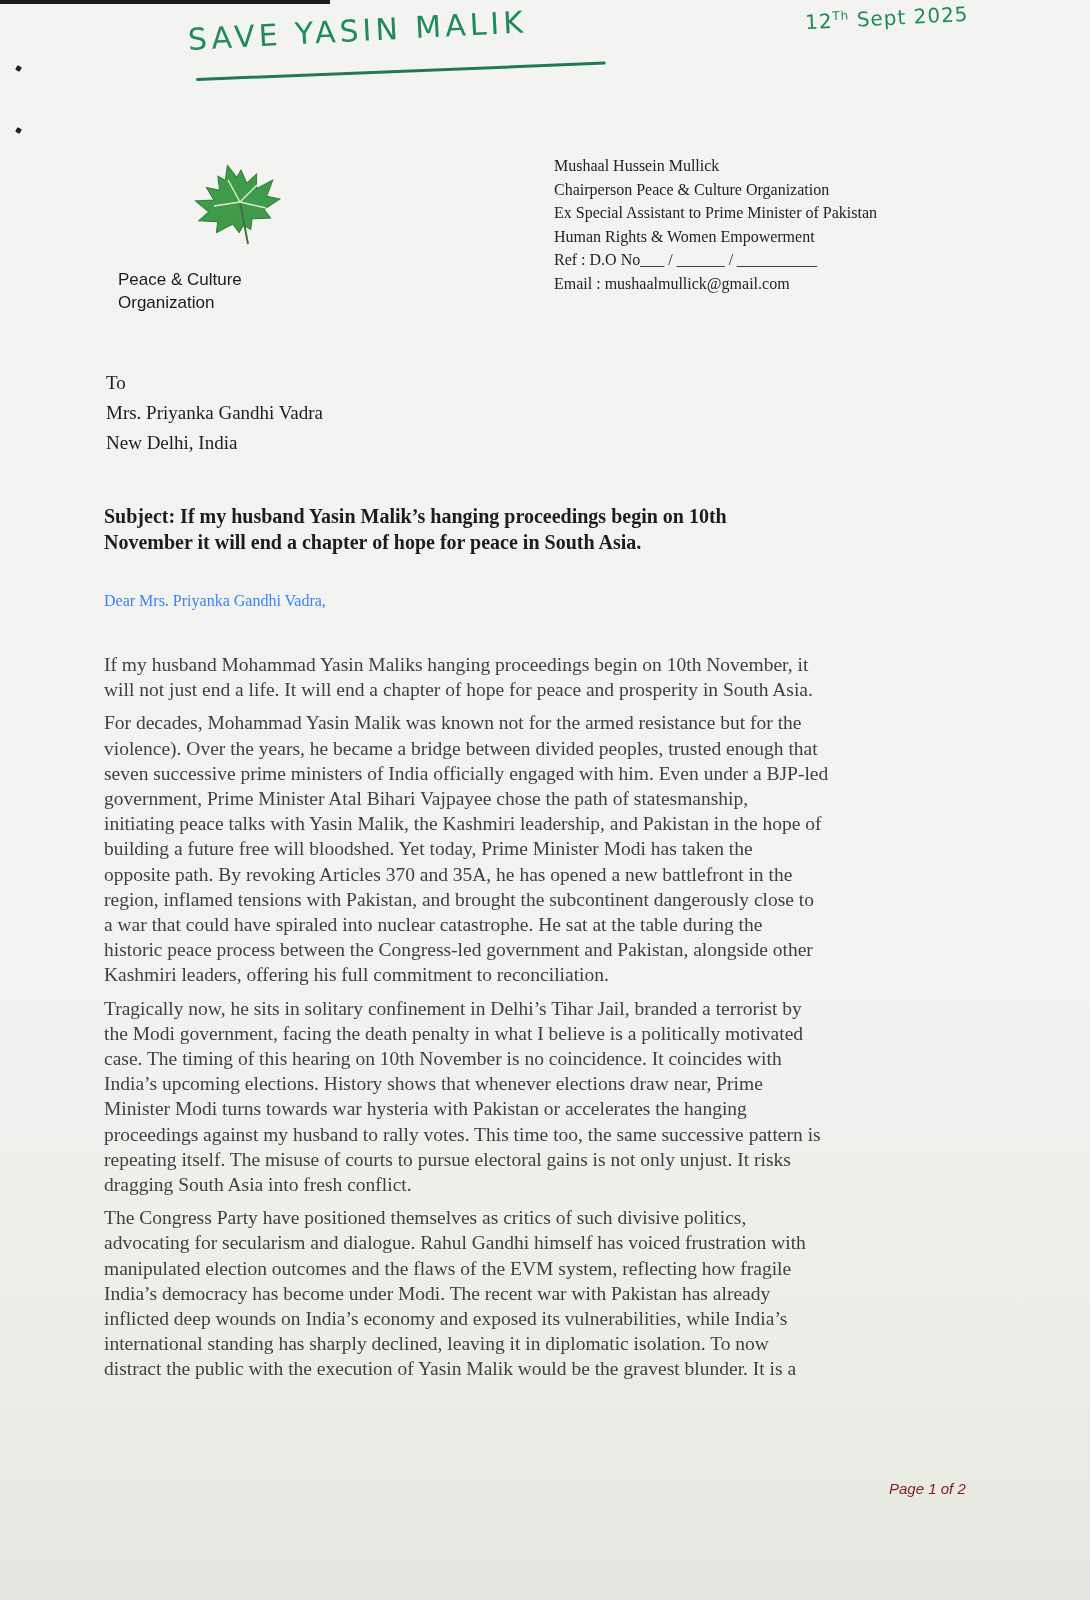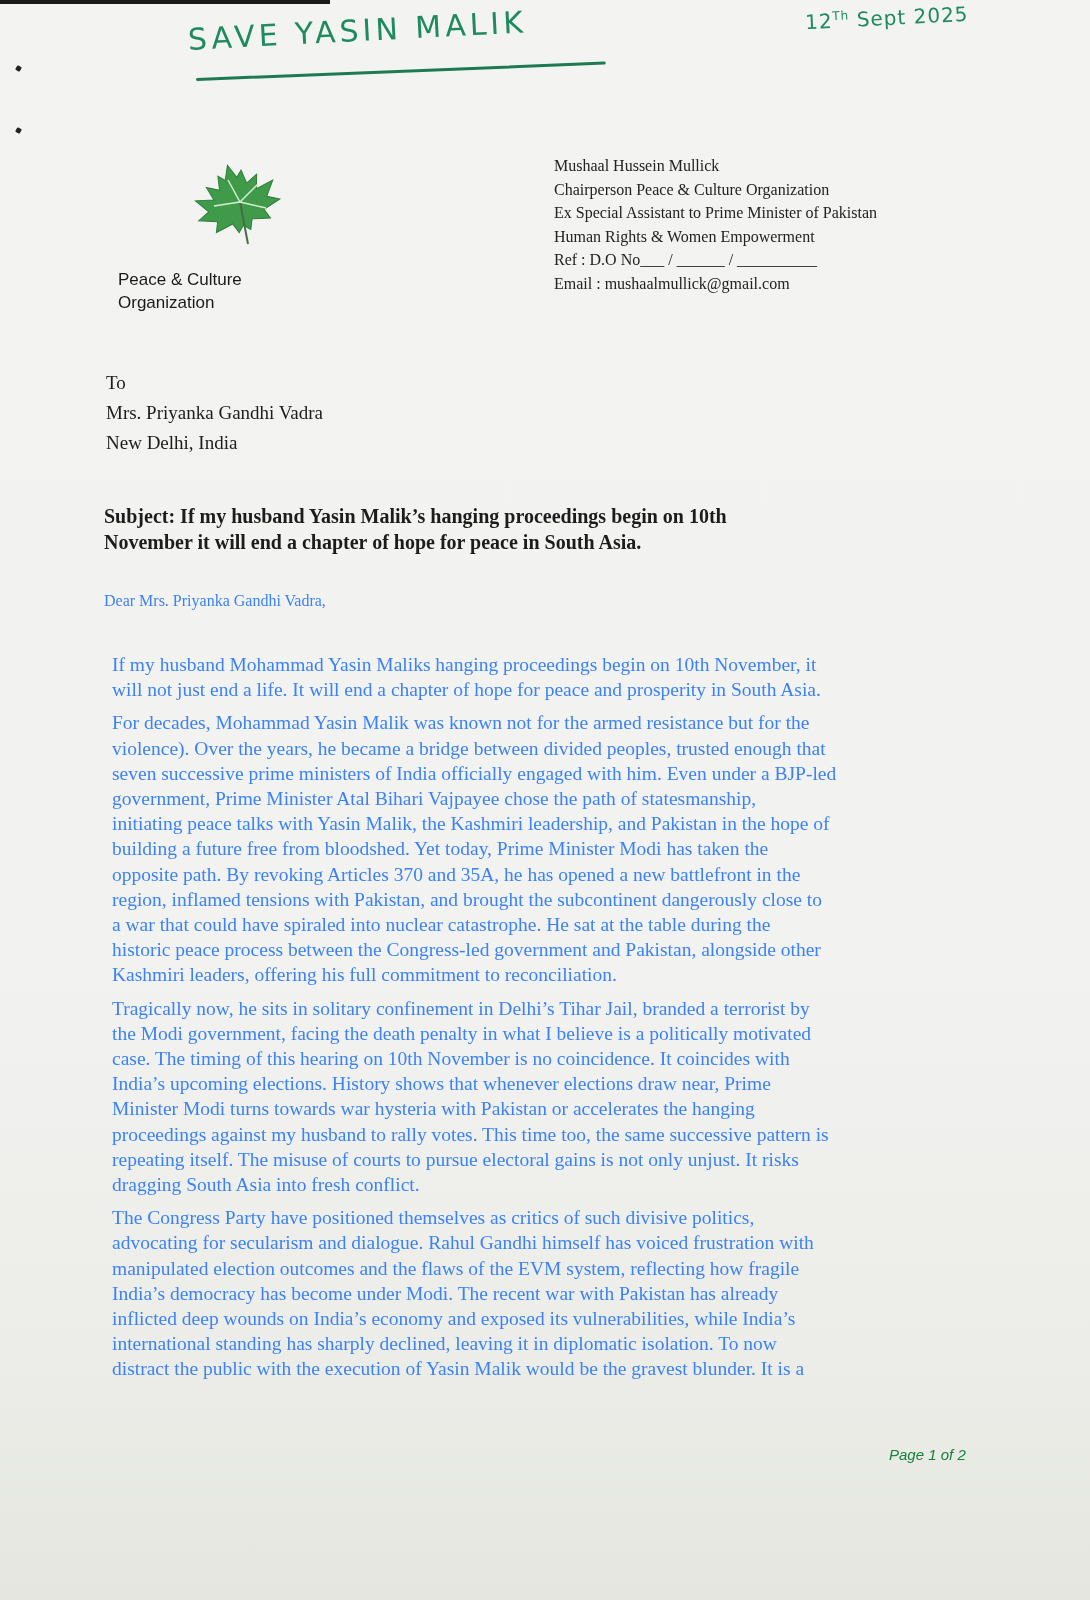--- a/index.html
+++ b/index.html
@@ -26,25 +26,25 @@
   .sender { position: absolute; left: 554px; top: 146px; font-size: 16px; line-height: 23.5px; color: #222; margin-top: 8px; }
   .sender div { white-space: nowrap; }
 
   .recipient { position: absolute; left: 106px; top: 368px; font-size: 19px; line-height: 30px; color: #1c1c1c; }
   .recipient div { white-space: nowrap; }
 
   .subject { position: absolute; left: 104px; top: 503px; font-size: 20px; line-height: 26px; font-weight: bold; color: #1c1c1c; white-space: nowrap; }
 
   .salutation { position: absolute; left: 104px; top: 592px; font-size: 16px; color: #3b82f6; white-space: nowrap; }
 
-  .body-text { position: absolute; left: 104px; top: 652px; width: 920px; font-size: 19.5px; line-height: 25.2px; color: #3b82f6; margin-left: 8px; }
+  .body-text { position: absolute; left: 104px; top: 652px; width: 920px; font-size: 19.5px; line-height: 25.2px; color: #404040; }
   .body-text p { margin: 0 0 8px 0; white-space: nowrap; }
   .body-text p span { display: block; }
 
-  .page-num { position: absolute; left: 889px; top: 1446px; font-family: "Liberation Sans", sans-serif; font-style: italic; font-size: 15px; color: #15803d; }
+  .page-num { position: absolute; left: 889px; top: 1480px; font-family: "Liberation Sans", sans-serif; font-style: italic; font-size: 15px; color: #7f1d1d; }
 </style>
 </head>
 <body>
 
 <div class="top-edge"></div>
 <div class="hole" style="top:66px"></div>
 <div class="hole" style="top:128px"></div>
 
 <div class="hand hand-title">SAVE YASIN MALIK</div>
 <div class="hand-underline"></div>
@@ -91,21 +91,21 @@
   <p>
     <span>If my husband Mohammad Yasin Maliks hanging proceedings begin on 10th November, it</span>
     <span>will not just end a life. It will end a chapter of hope for peace and prosperity in South Asia.</span>
   </p>
   <p>
     <span>For decades, Mohammad Yasin Malik was known not for the armed resistance but for the</span>
     <span>violence). Over the years, he became a bridge between divided peoples, trusted enough that</span>
     <span>seven successive prime ministers of India officially engaged with him. Even under a BJP-led</span>
     <span>government, Prime Minister Atal Bihari Vajpayee chose the path of statesmanship,</span>
     <span>initiating peace talks with Yasin Malik, the Kashmiri leadership, and Pakistan in the hope of</span>
-    <span>building a future free from bloodshed. Yet today, Prime Minister Modi has taken the</span>
+    <span>building a future free will bloodshed. Yet today, Prime Minister Modi has taken the</span>
     <span>opposite path. By revoking Articles 370 and 35A, he has opened a new battlefront in the</span>
     <span>region, inflamed tensions with Pakistan, and brought the subcontinent dangerously close to</span>
     <span>a war that could have spiraled into nuclear catastrophe. He sat at the table during the</span>
     <span>historic peace process between the Congress-led government and Pakistan, alongside other</span>
     <span>Kashmiri leaders, offering his full commitment to reconciliation.</span>
   </p>
   <p>
     <span>Tragically now, he sits in solitary confinement in Delhi’s Tihar Jail, branded a terrorist by</span>
     <span>the Modi government, facing the death penalty in what I believe is a politically motivated</span>
     <span>case. The timing of this hearing on 10th November is no coincidence. It coincides with</span>

